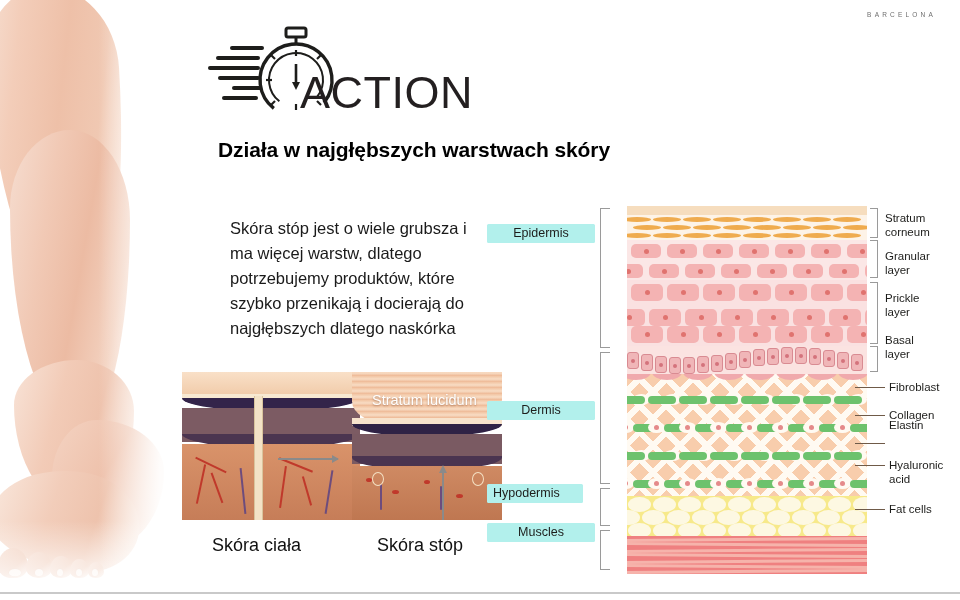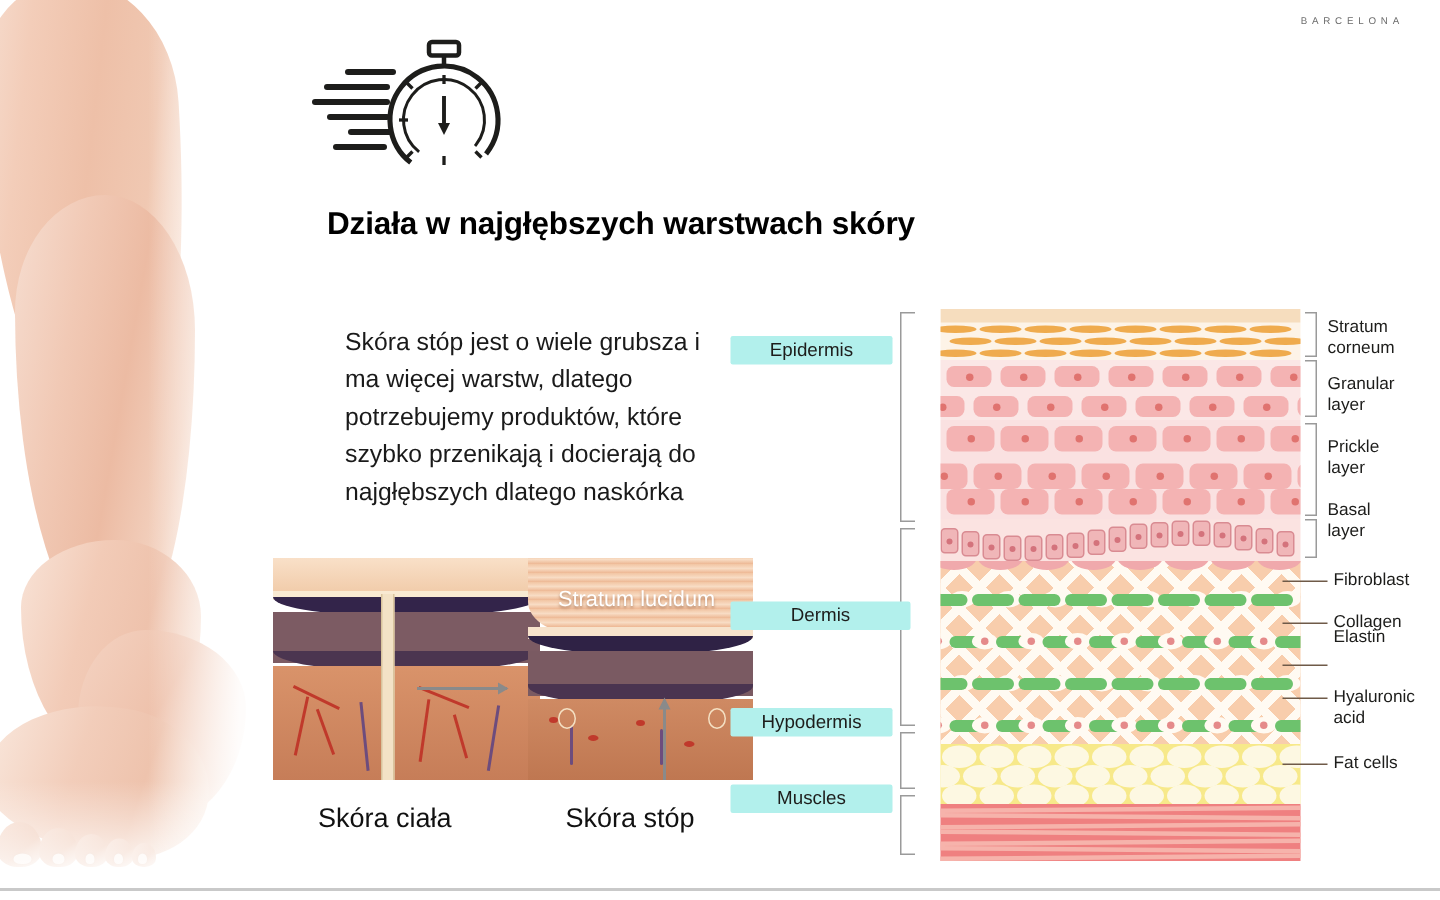--- a/index.html
+++ b/index.html
@@ -276,20 +276,21 @@
       <line x1="18" y1="54" x2="24" y2="54"></line>
       <line x1="69" y1="33" x2="73" y2="29"></line>
       <line x1="69" y1="75" x2="73" y2="79"></line>
       <line x1="27" y1="33" x2="23" y2="29"></line>
       <line x1="27" y1="75" x2="23" y2="79"></line>
     </g>
     <line x1="48" y1="38" x2="48" y2="60" stroke="#1d1d1b" stroke-width="2.6"></line>
     <polygon points="44,56 52,56 48,64" fill="#1d1d1b"></polygon>
   </svg>
   <div id="qa-words">
+    <div class="qa-word" id="qa-action">ACTION</div>
   </div>
 </div>
 
 <div id="feetcalm-logo">
   <div id="fc-barcelona">BARCELONA</div>
 </div>
 
 <div id="headline">Działa w najgłębszych warstwach skóry</div>
 
 <div id="body-paragraph">Skóra stóp jest o wiele grubsza i ma więcej warstw, dlatego potrzebujemy produktów, które szybko przenikają i docierają do najgłębszych dlatego naskórka</div>
@@ -545,23 +546,23 @@
       <div class="muscle-wave" style="top: 7.4px; transform: rotate(0.5deg);"></div>
       <div class="muscle-wave" style="top: 12.8px; transform: rotate(-0.5deg);"></div>
       <div class="muscle-wave" style="top: 18.2px; transform: rotate(0.5deg);"></div>
       <div class="muscle-wave" style="top: 23.6px; transform: rotate(-0.5deg);"></div>
       <div class="muscle-wave" style="top: 29px; transform: rotate(0.5deg);"></div>
       <div class="muscle-wave" style="top: 34.4px; transform: rotate(-0.5deg);"></div>
     </div>
 <div class="bracket-left" style="left: -27px; top: 2px; height: 140px;"></div>
     <div class="teal-label" style="top: 18px; left: -140px; width: 108px; text-align: center;">Epidermis</div>
     <div class="bracket-left" style="left: -27px; top: 146px; height: 132px;"></div>
-    <div class="teal-label" style="top: 195px; left: -140px; width: 120px; text-align: center;">Dermis</div>
+    <div class="teal-label" style="top: 195px; left: -140px; width: 108px; text-align: center;">Dermis</div>
     <div class="bracket-left" style="left: -27px; top: 282px; height: 38px;"></div>
-    <div class="teal-label" style="top: 266px; left: -140px; width: 108px; text-align: center;">Hypodermis</div>
+    <div class="teal-label" style="top: 278px; left: -140px; width: 96px; text-align: left;">Hypodermis</div>
     <div class="bracket-left" style="left: -27px; top: 324px; height: 40px;"></div>
     <div class="teal-label" style="top: 317px; left: -140px; width: 108px; text-align: center;">Muscles</div>
     <div class="bracket-right" style="left: 243px; top: 2px; height: 30px;"></div>
     <div class="callout-right" style="left: 258px; top: 6px;">
       <div>Stratum</div>
       <div>corneum</div>
     </div>
     <div class="bracket-right" style="left: 243px; top: 34px; height: 38px;"></div>
     <div class="callout-right" style="left: 258px; top: 44px;">
       <div>Granular</div>

